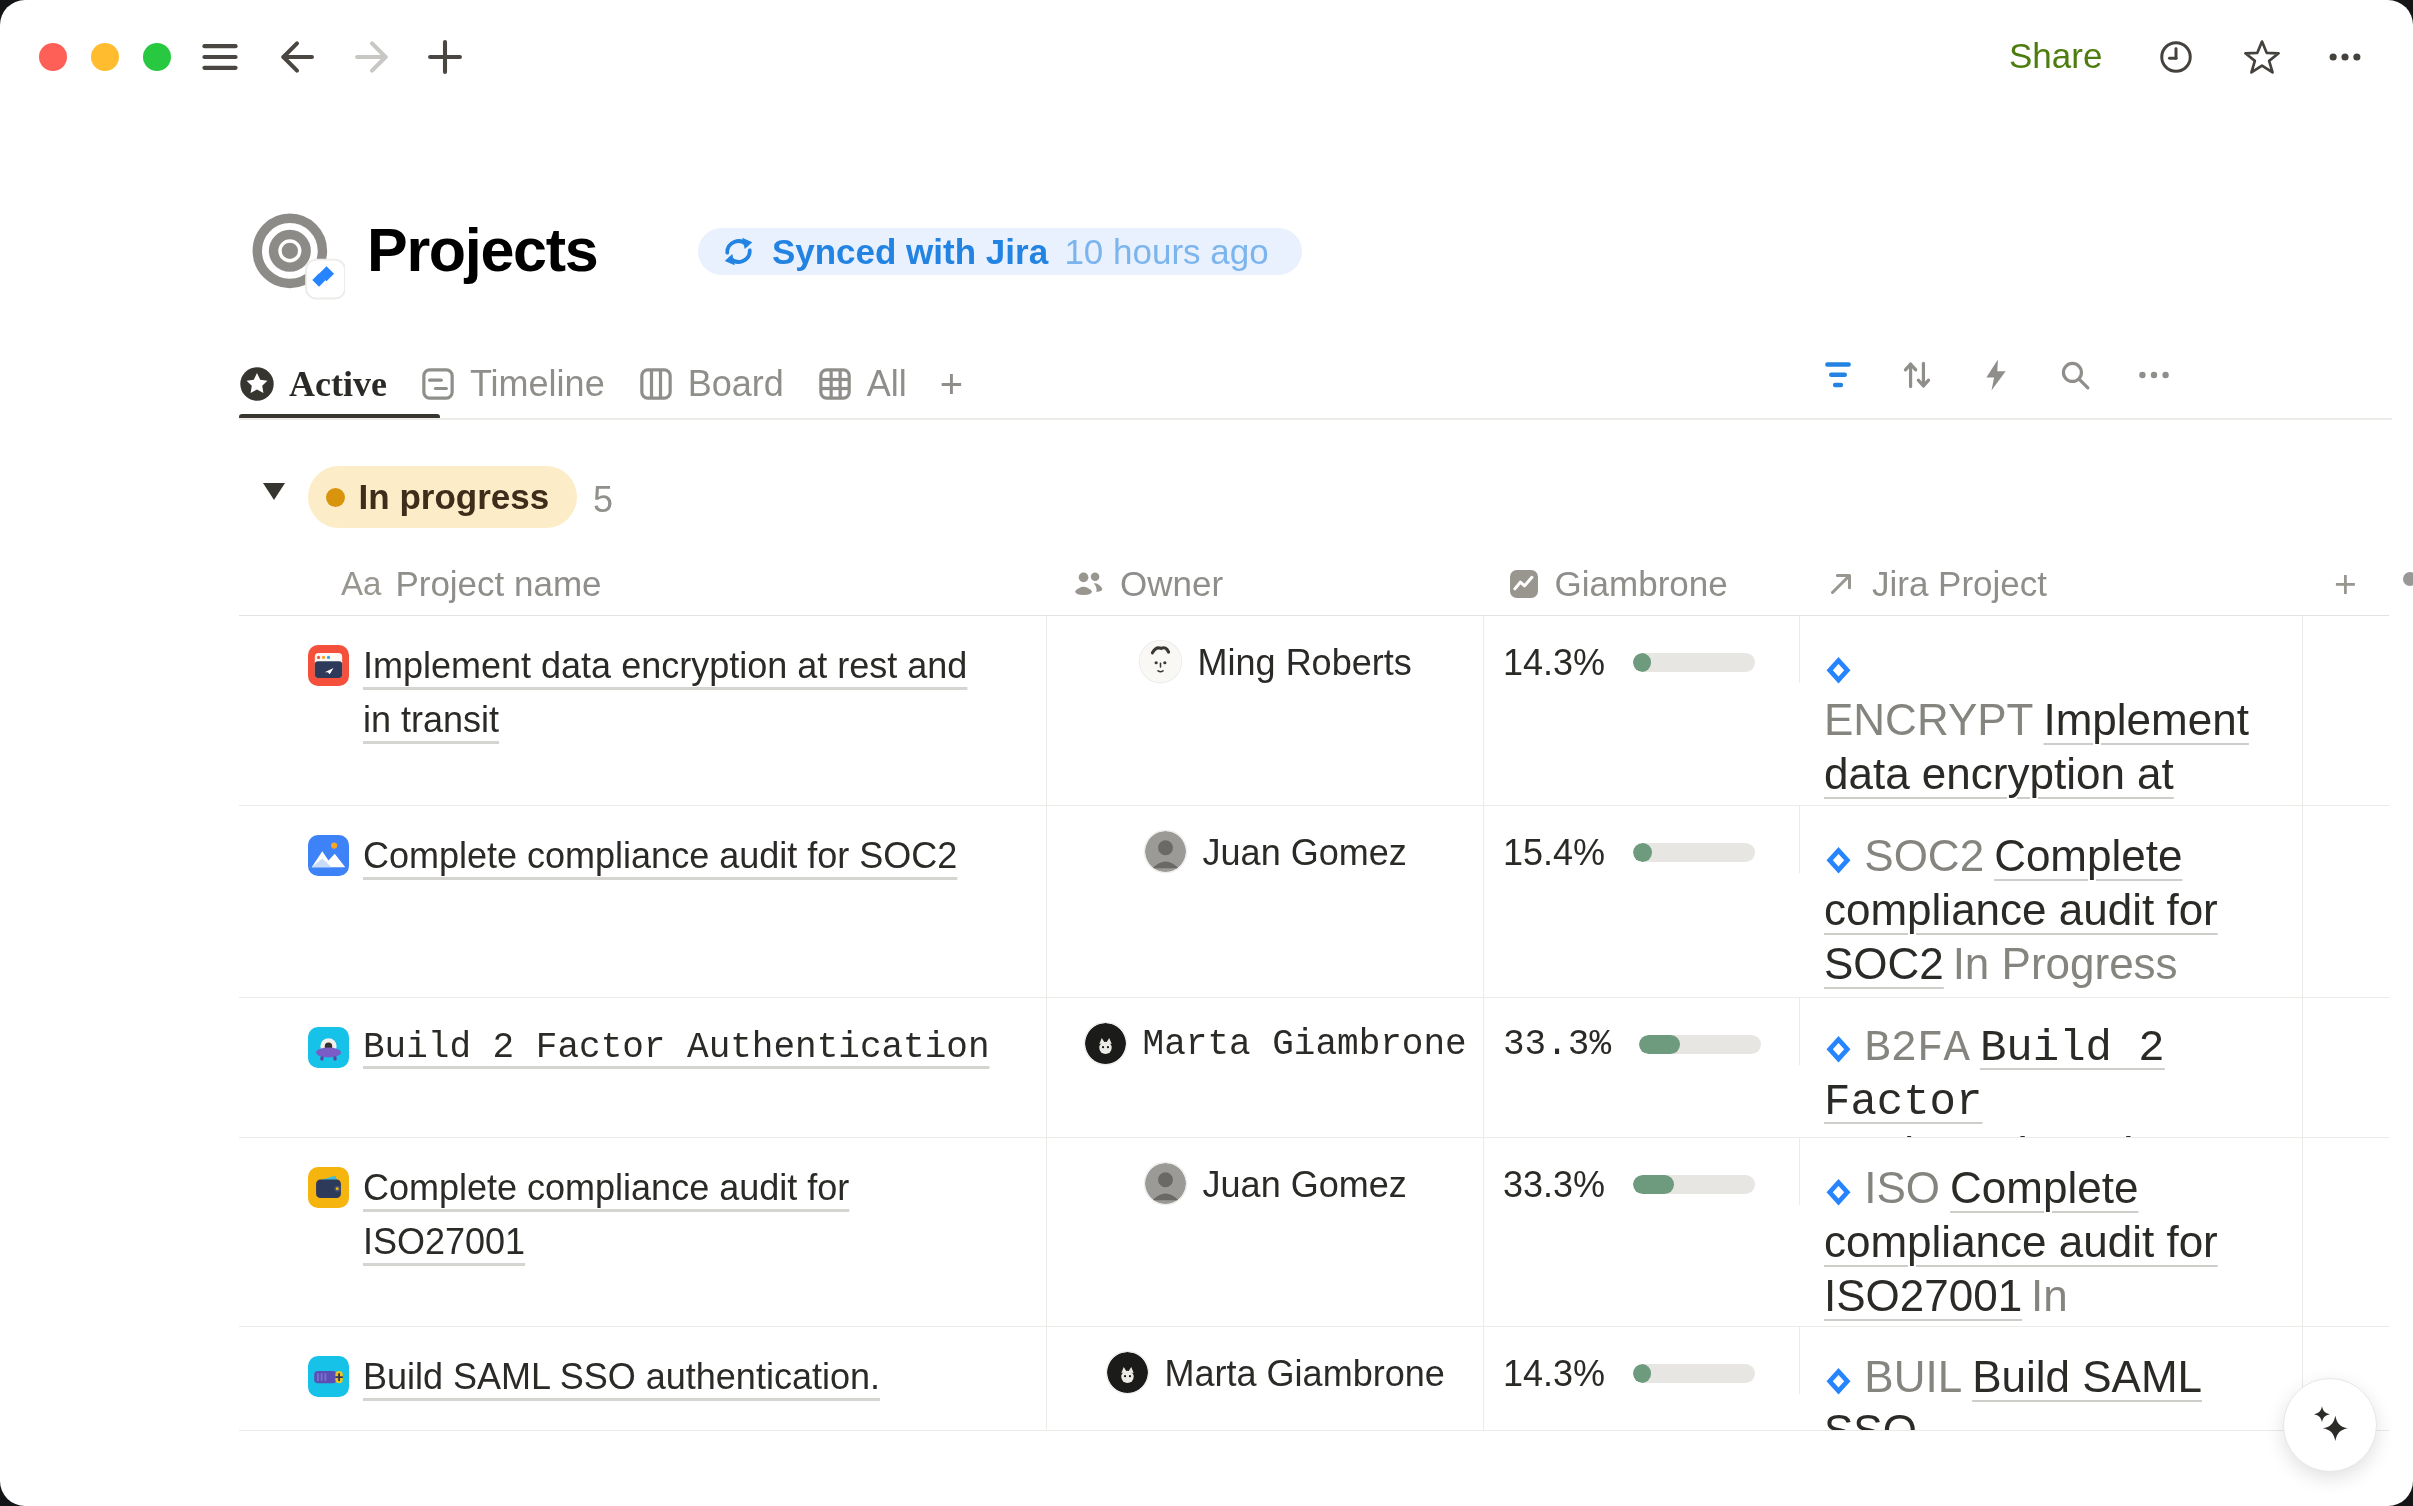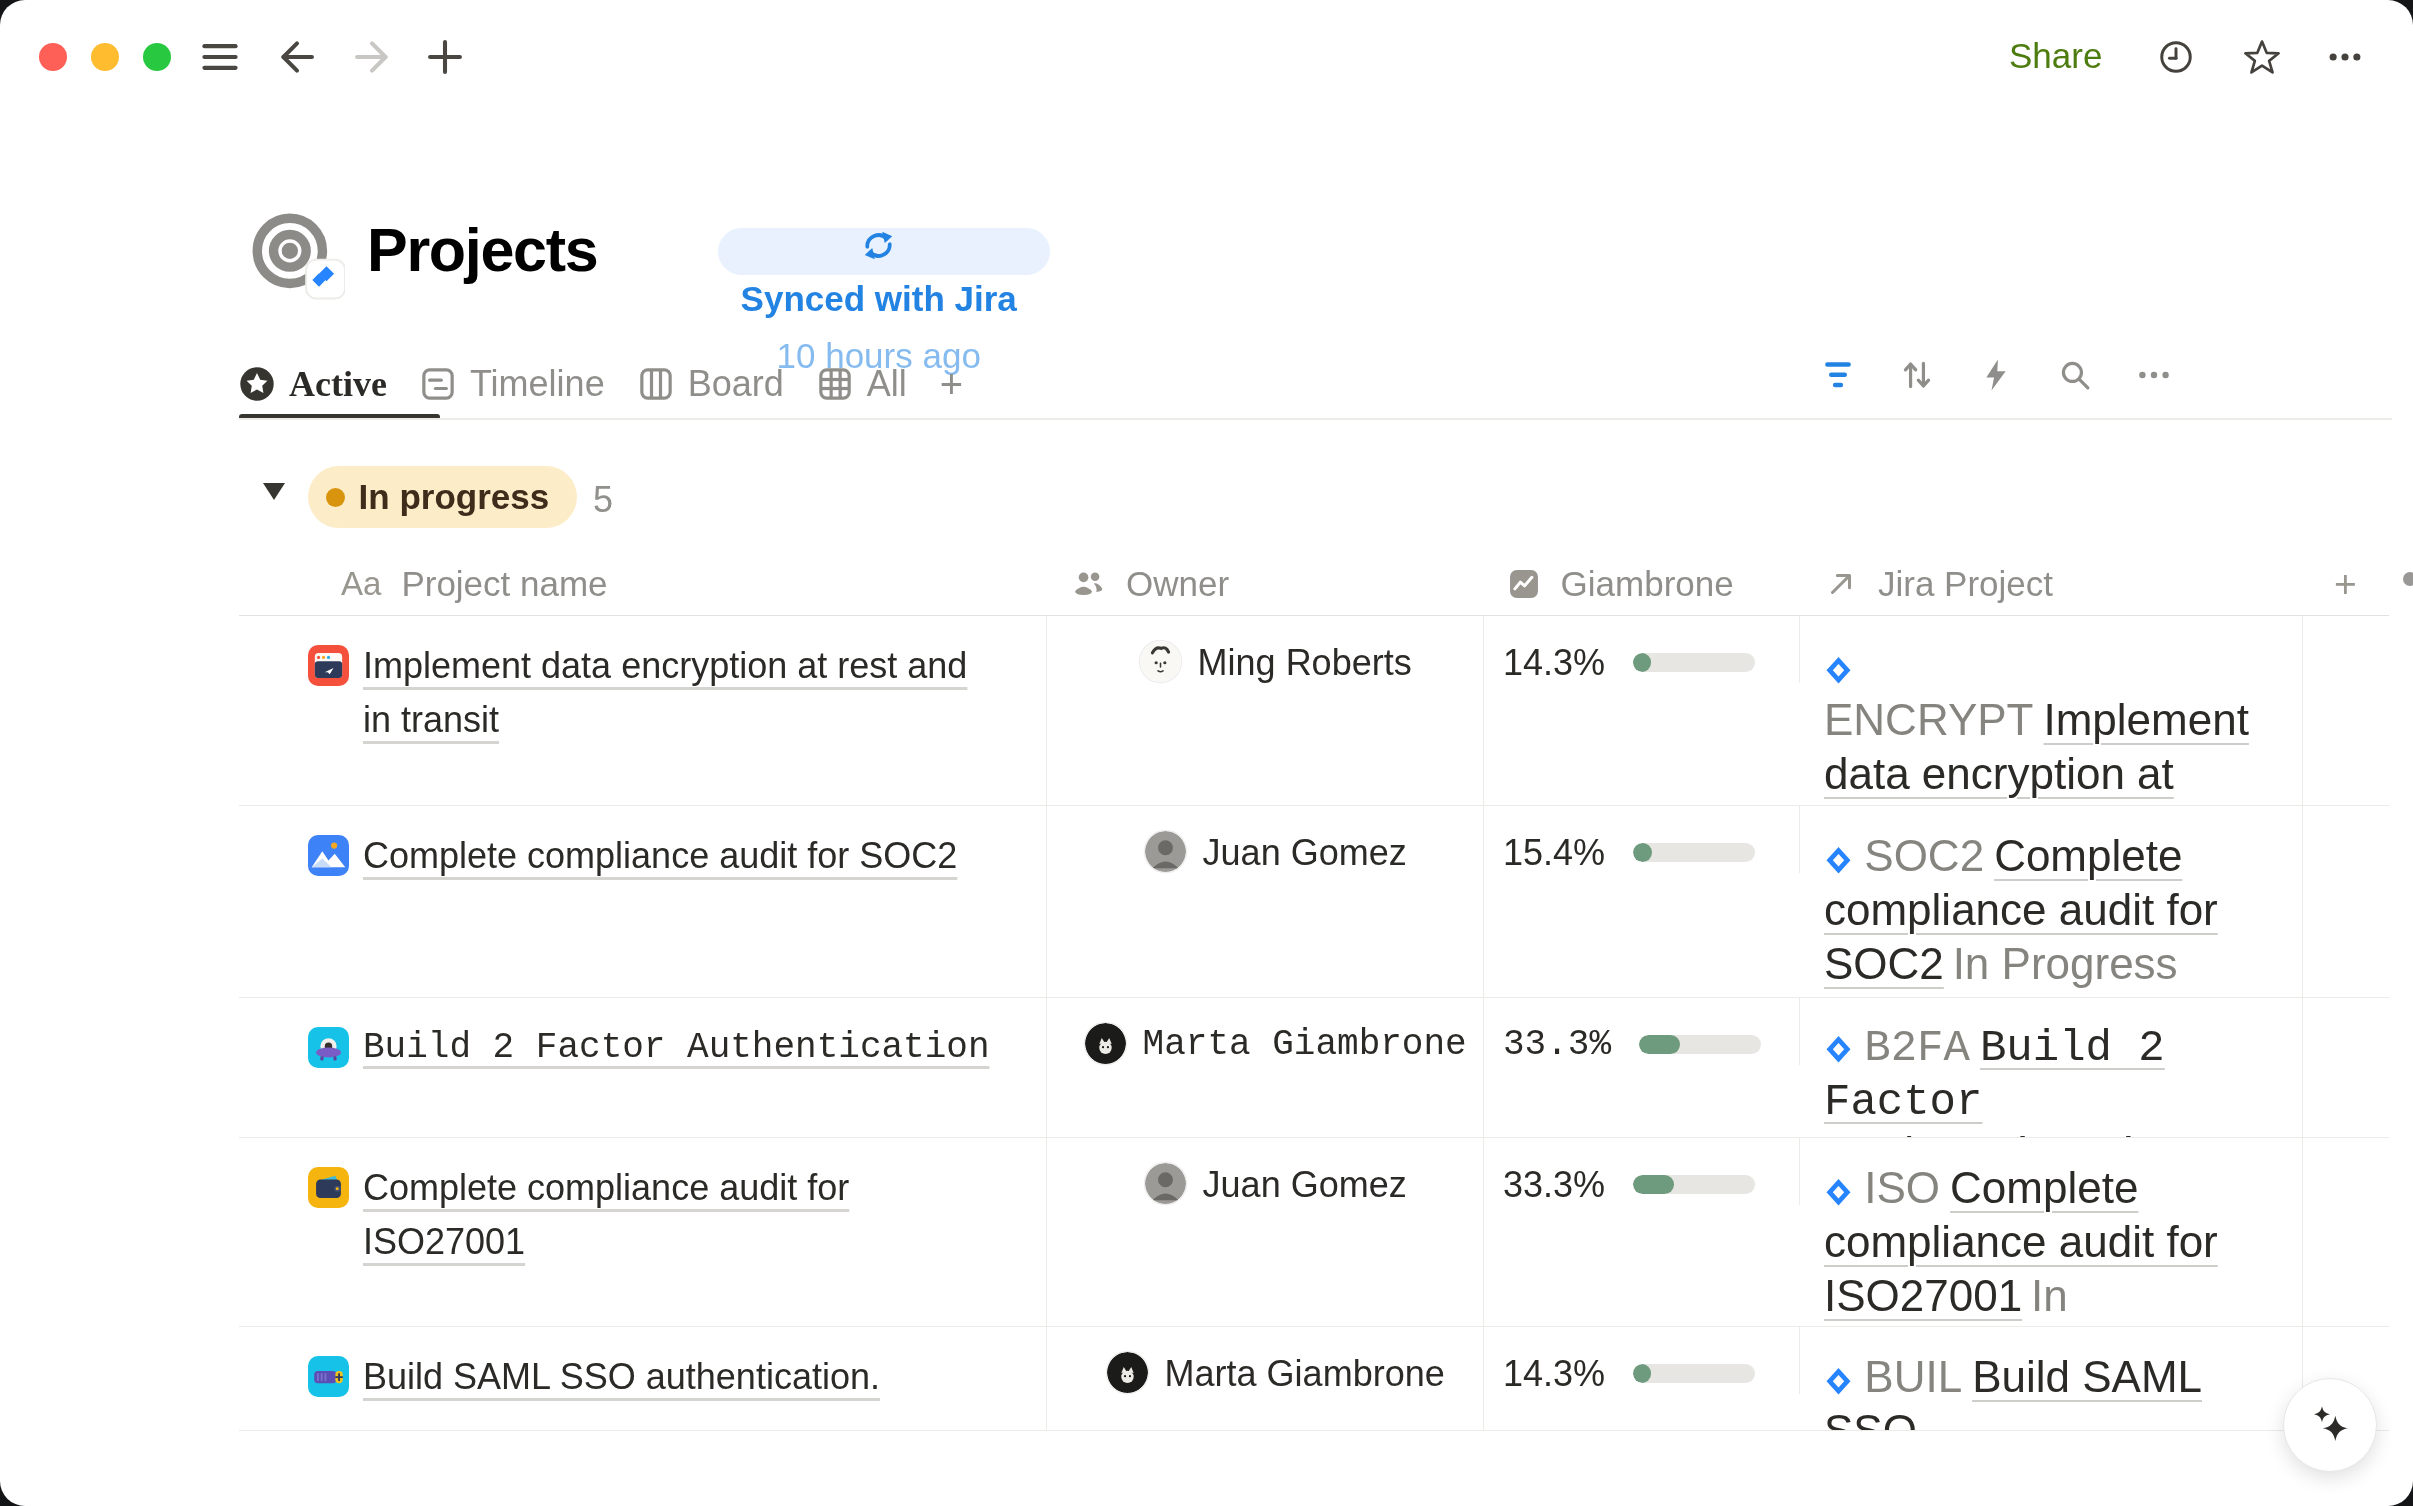--- a/index.html
+++ b/index.html
@@ -12,22 +12,22 @@
   .traffic { width:28px; height:28px; border-radius:50%; position:absolute; top:43px; }
   .tl-red { left:39px;  background:#FE5F57; }
   .tl-yellow { left:91px; background:#FEBC2E; }
   .tl-green { left:143px; background:#28C840; }
   .tb-icon { position:absolute; top:38px; width:38px; height:38px; }
   .share { position:absolute; top:36px; left:2009px; font-size:35px; color:#4d7c0f; }
 
   
   .page-icon { left:251px; top:212px; width:94px; height:94px; }
   .page-title { left:367px; top:215px; font-size:61px; font-weight:700; letter-spacing:-1.3px; color:#000000; }
-  .sync-pill { left:718px; top:228px; height:47px; background:#E8F1FD; border-radius:33px;
-               display:flex; align-items:center; padding:0 33px 0 22.6px; gap:16.3px;flex-direction:column; }
+  .sync-pill { left:698px; top:228px; height:47px; background:#E8F1FD; border-radius:33px;
+               display:flex; align-items:center; padding:0 33px 0 22.6px; gap:16.3px; }
   .sync-label { font-size:35px; font-weight:700; color:#2383E2; }
   .sync-time  { font-size:35px; color:rgba(35,131,226,.55); }
 
   
   .tabs { left:239px; top:352px; height:63px; display:flex; align-items:center; gap:33px; }
   .tab { display:flex; align-items:center; gap:14px; font-size:36px; color:#8F8E8A; }
   .tab.active { color:#2B2A27; font-weight:700;font-family:Liberation Serif, serif; }
   .tab-underline { left:239px; top:414px; width:201px; height:5.7px; background:#37352F; border-radius:3.1px; }
   .tabs-divider { left:239px; top:418px; width:2153px; height:1.9px; background:#EDECE9; }
   .view-actions { left:1820px; top:357px; display:flex; align-items:center; gap:43px; }
@@ -40,21 +40,21 @@
                   border-top:17px solid #37352F; }
   .group-pill { left:308px; top:466px; height:62px; background:#FDECC8; border-radius:31px;
                 display:flex; align-items:center; gap:14px; padding:0 28px 0 17.6px; }
   .group-dot { width:19px; height:19px; border-radius:50%; background:#D9940E; }
   .group-label { font-size:35px; font-weight:700; color:#402C1B; }
   .group-count { left:593px; top:479px; font-size:36px; color:#91908C; }
 
   
   .table { left:239px; top:553px; width:2150px; }
   .thead { display:flex; height:63px; border-bottom:1.9px solid #E3E2DF; color:#8F8E8B; font-size:35px; }
-  .th { display:flex; align-items:center; gap:20px; }
+  .th { display:flex; align-items:center; gap:14px; }
   .th-icon { width:34px; height:34px; flex:0 0 auto; }
   .th-aa { font-size:33px; color:#98968F; }
   .th-name { width:808px; padding-left:102px; }
   .th-owner { width:437px; padding-left:25px; }
   .th-completion { width:316px; padding-left:22.6px; }
   .th-jira { width:503px; padding-left:24px; }
   .th-add { flex:1; padding-left:31px; font-size:39px; color:#98968F; }
   .edge-dot { left:2403px; top:572px; width:14px; height:14px; border-radius:50%; background:#9A9896; }
 
   .row { display:flex; overflow:hidden; border-bottom:1.9px solid #ECEBE8; }

